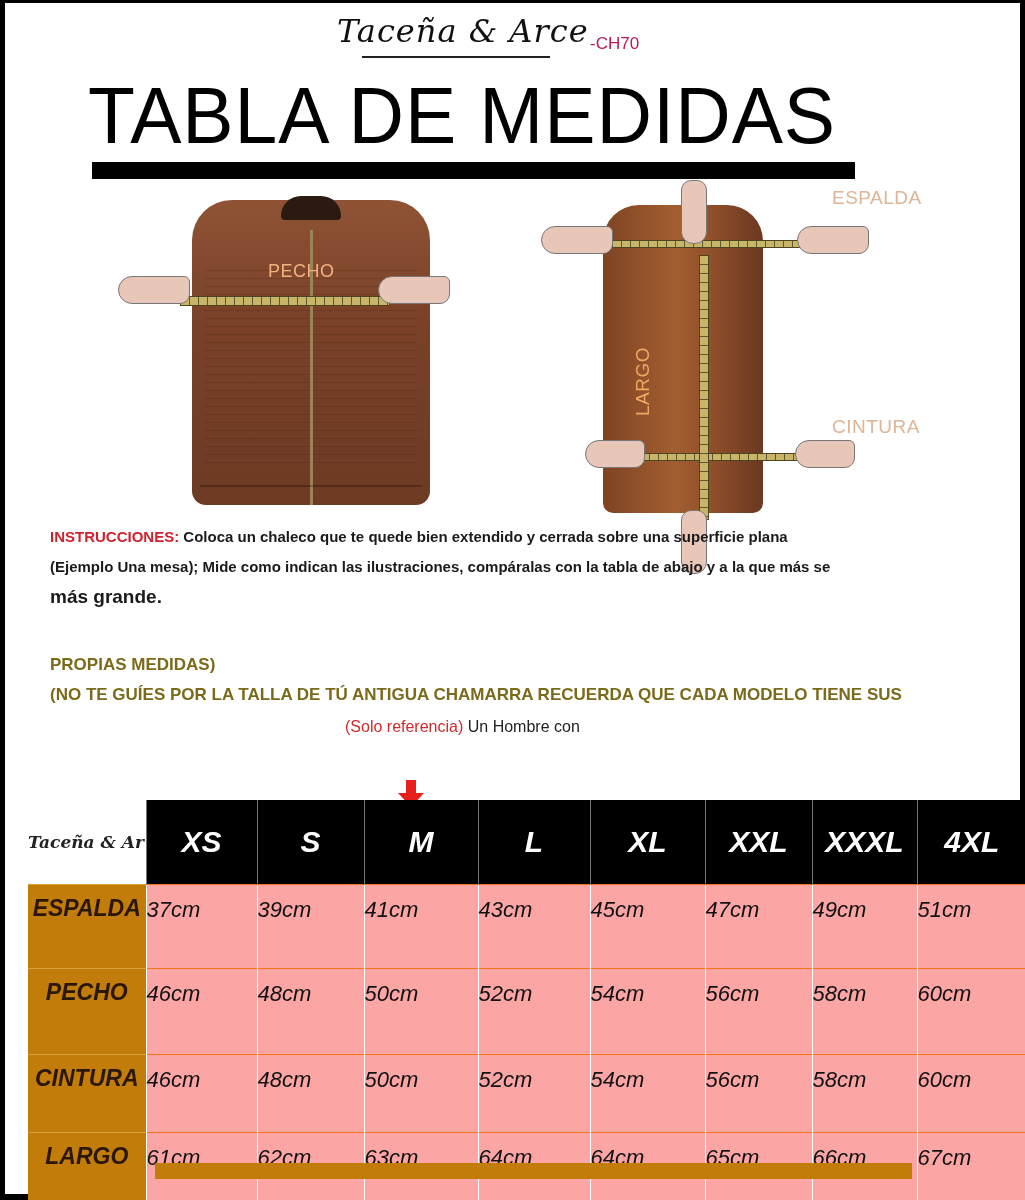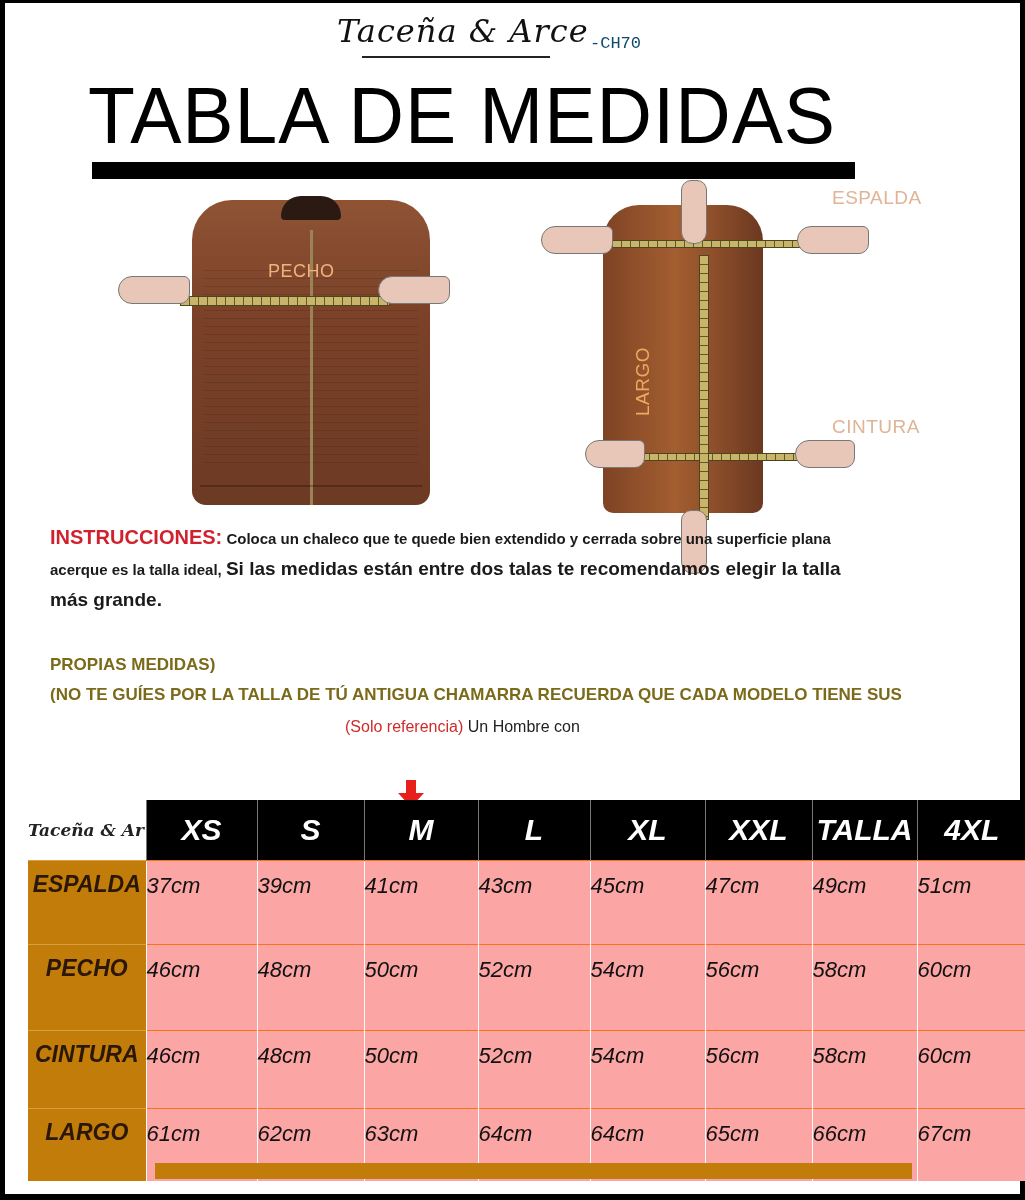--- a/index.html
+++ b/index.html
@@ -1,21 +1,21 @@
 <!DOCTYPE html>
 <html><head>
 <meta charset="utf-8">
 <style>
   html, body { margin: 0; padding: 0; background: #ffffff; }
   body { width: 1025px; height: 1200px; position: relative; overflow: hidden; font-family: "DejaVu Sans", sans-serif; }
   .frame { position: absolute; left: 0; top: 0; width: 1025px; height: 1200px; box-sizing: border-box; border-left: 5px solid #000; border-top: 3px solid #000; border-right: 5px solid #000; border-bottom: 6px solid #000; }
 
   .brand { position: absolute; left: 337px; top: 12px; font-family: "DejaVu Serif", serif; font-style: italic; font-size: 32px; color: #111; letter-spacing: 1px; }
   .brand-underline { position: absolute; left: 362px; top: 56px; width: 188px; height: 2px; background: #222; }
-  .model-code { position: absolute; left: 590px; top: 34px; font-family: Liberation Mono, monospace; font-size: 17px; color: #0c4a6e; }
+  .model-code { position: absolute; left: 590px; top: 34px; font-family: Liberation Sans, sans-serif; font-size: 17px; color: #be185d; }
 
   .page-title { position: absolute; left: 88px; top: 76px; font-family: "Liberation Sans", sans-serif; font-size: 80px; letter-spacing: 1px; color: #000; line-height: 1; transform: scaleX(0.96); transform-origin: left top; }
   .title-bar { position: absolute; left: 92px; top: 162px; width: 763px; height: 17px; background: #000; }
 
   
   .vest { position: absolute; }
   .vest-front { left: 192px; top: 200px; width: 238px; height: 305px; }
   .vest-back { left: 603px; top: 205px; width: 160px; height: 308px; }
   .vest-body { position: absolute; inset: 0; background: linear-gradient(180deg, #8f5334 0%, #7a4128 40%, #6d3a24 100%); border-radius: 40px 40px 14px 14px; }
   .vest-back .vest-body { background: linear-gradient(90deg, #7e4324 0%, #a35e30 45%, #8d4e2a 70%, #6b3820 100%); border-radius: 36px 36px 10px 10px; }
@@ -28,33 +28,33 @@
   .tape.v { background: repeating-linear-gradient(180deg, #c8b56a 0px, #c8b56a 8px, #5e5a2e 8px, #5e5a2e 9px); }
   .hand { position: absolute; width: 70px; height: 26px; background: #e9c7b8; border: 1px solid #777; border-radius: 14px 6px 10px 14px; }
   .hand.v { width: 24px; height: 62px; border-radius: 10px 10px 12px 12px; }
 
   .diagram-label { position: absolute; font-family: "Liberation Sans", sans-serif; font-size: 19px; color: #e0b496; letter-spacing: 0.5px; }
   .pecho-label { color: #f2b27f; font-size: 18px; }
   .largo-label { transform: rotate(-90deg); transform-origin: left top; color: #f0a860; }
 
   
   .instructions { position: absolute; left: 50px; top: 522px; width: 930px; font-family: "Liberation Sans", sans-serif; font-weight: bold; font-size: 15px; color: #1a1a1a; line-height: 30px; }
-  .instr-head { color: #d0212d; font-size: 20px; }
+  .instr-head { color: #d0212d; font-size: 15px; }
   .instr-big { font-size: 19px; }
   .instr-warning { position: absolute; left: 50px; top: 650px; width: 930px; font-family: "Liberation Sans", sans-serif; font-weight: bold; font-size: 17px; color: #7b6a1a; line-height: 30px; }
 
   .ref-note { position: absolute; left: 345px; top: 714px; font-family: "Liberation Sans", sans-serif; font-size: 16px; color: #222; line-height: 26px; text-align: center; }
   .ref-red { color: #d02a2a; }
   .ref-arrow { position: absolute; left: 397px; top: 780px; width: 28px; height: 28px; }
 
   
   .size-table { position: absolute; left: 28px; top: 800px; width: 998px; border-collapse: collapse; table-layout: fixed; }
   .size-table th, .size-table td { padding: 0; }
   .corner-brand { font-family: "DejaVu Serif", serif; font-style: italic; font-size: 17px; color: #222; text-align: left; white-space: nowrap; overflow: hidden; background: #fff; }
-  .size-head { background: #000; color: #fff; font-family: "Liberation Sans", sans-serif; font-style: italic; font-weight: bold; font-size: 30px; height: 60px; text-align: center; border-left: 1px solid #777; margin-left: 20px; }
+  .size-head { background: #000; color: #fff; font-family: "Liberation Sans", sans-serif; font-style: italic; font-weight: bold; font-size: 30px; height: 84px; text-align: center; border-left: 1px solid #777; margin-left: 20px; }
   .row-label { background: #c27c0a; color: #2a1706; font-family: "Liberation Sans", sans-serif; font-style: italic; font-size: 23px; text-align: center; vertical-align: top; padding-top: 10px !important; border-top: 1px solid #d8a040; }
   .cell { background: #fca5a5; color: #111; font-family: "Liberation Sans", sans-serif; font-style: italic; font-size: 22px; vertical-align: top; padding-top: 12px !important; text-align: left; border-left: 1px solid #fafafa; border-top: 1px solid #f97316; }
   .row-espalda td, .row-espalda th { height: 71px; }
   .row-pecho td, .row-pecho th { height: 73px; }
   .row-cintura td, .row-cintura th { height: 65px; }
   .row-largo td, .row-largo th { height: 60px; }
 
   .bottom-bar { position: absolute; left: 155px; top: 1163px; width: 757px; height: 16px; background: #c27c0a; }
 </style>
 </head>
@@ -91,21 +91,21 @@
 <div class="tape v" style="left:699px; top:255px; width:10px; height:265px;"></div>
 <div class="hand" style="left:541px; top:226px;"></div>
 <div class="hand" style="left:797px; top:226px;"></div>
 <div class="hand" style="left:585px; top:440px; width:58px;"></div>
 <div class="hand" style="left:795px; top:440px; width:58px;"></div>
 <div class="hand v" style="left:681px; top:180px;"></div>
 <div class="hand v" style="left:681px; top:510px;"></div>
 
 <div class="instructions">
   <div><span class="instr-head">INSTRUCCIONES:</span><span> Coloca un chaleco que te quede bien extendido y cerrada sobre una superficie plana</span></div>
-  <div><span>acerque es la talla ideal, </span><span class="instr-big">Si las medidas están entre dos talas te recomendamos elegir la talla</span></div>
+  <div>(Ejemplo Una mesa); Mide como indican las ilustraciones, compáralas con la tabla de abajo y a la que más se</div>
   <div class="instr-big">más grande.</div>
 </div>
 <div class="instr-warning">
   <div>PROPIAS MEDIDAS)</div>
   <div>(NO TE GUÍES POR LA TALLA DE TÚ ANTIGUA CHAMARRA RECUERDA QUE CADA MODELO TIENE SUS</div>
 </div>
 
 <div class="ref-note">
   <div><span class="ref-red">(Solo referencia)</span><span> Un  Hombre con</span></div>
 </div>
@@ -128,21 +128,21 @@
   </colgroup>
   <thead>
     <tr>
       <th class="corner-brand">Taceña &amp; Ar</th>
       <th class="size-head">XS</th>
       <th class="size-head">S</th>
       <th class="size-head">M</th>
       <th class="size-head">L</th>
       <th class="size-head">XL</th>
       <th class="size-head">XXL</th>
-      <th class="size-head">TALLA</th>
+      <th class="size-head">XXXL</th>
       <th class="size-head">4XL</th>
     </tr>
   </thead>
   <tbody>
     <tr class="row-espalda">
       <th class="row-label">ESPALDA</th>
       <td class="cell">37cm</td>
       <td class="cell">39cm</td>
       <td class="cell">41cm</td>
       <td class="cell">43cm</td>

